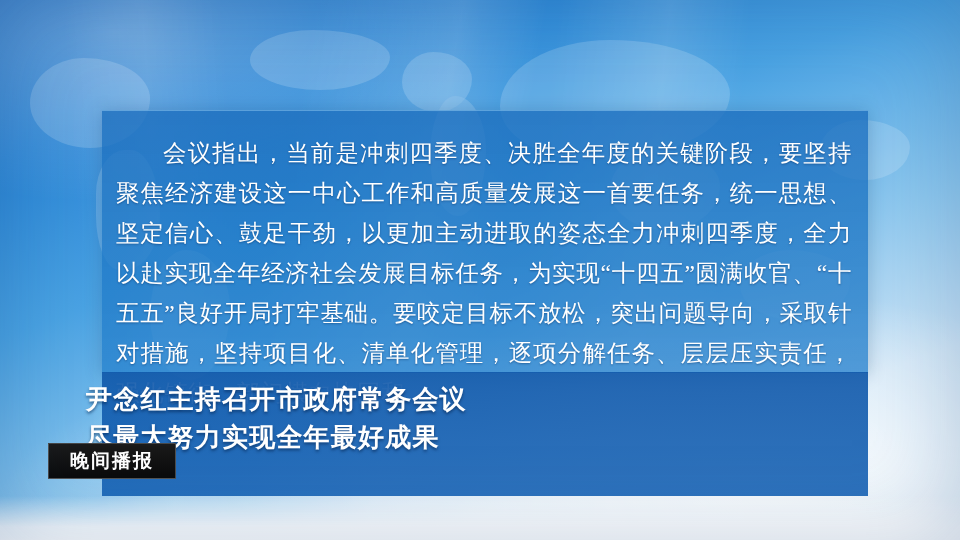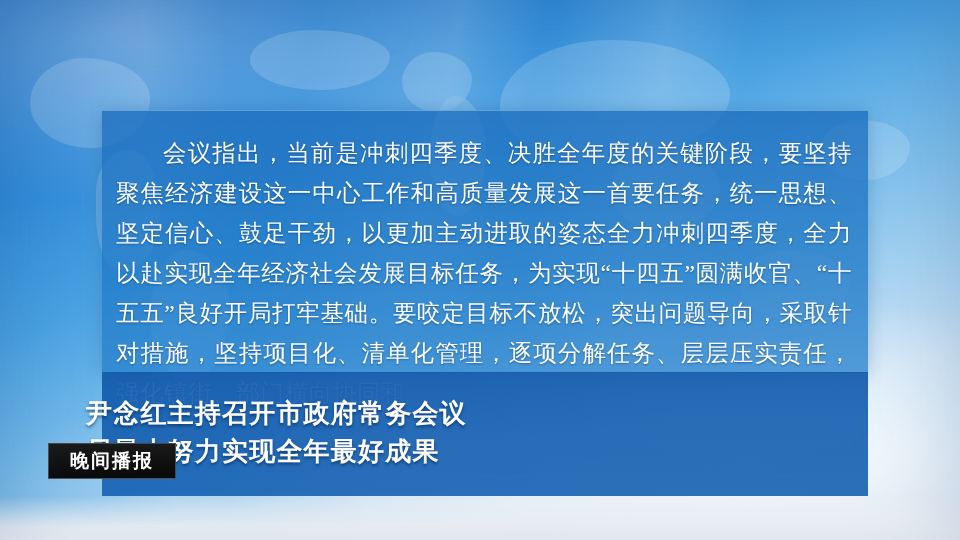--- a/index.html
+++ b/index.html
@@ -106,21 +106,20 @@
     background: linear-gradient(180deg, rgba(16,88,170,0.90) 0%, rgba(18,96,180,0.88) 100%);
   }
   .headlines {
     position: absolute;
     left: 86px;
     top: 382px;
     display: flex;
     flex-direction: column;
     justify-content: center;
     gap: 4px;
-    margin-top: 14px;
   }
   .headline {
     color: #ffffff;
     font-size: 26px;
     line-height: 34px;
     font-weight: bold;
     letter-spacing: 1.2px;
     font-family: "Liberation Sans", sans-serif;
     text-shadow: 0 2px 3px rgba(0,30,70,0.55);
     white-space: nowrap;

